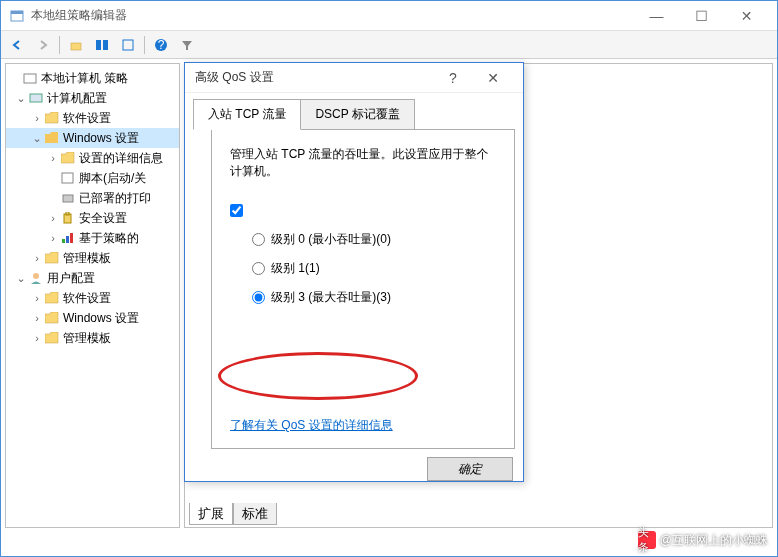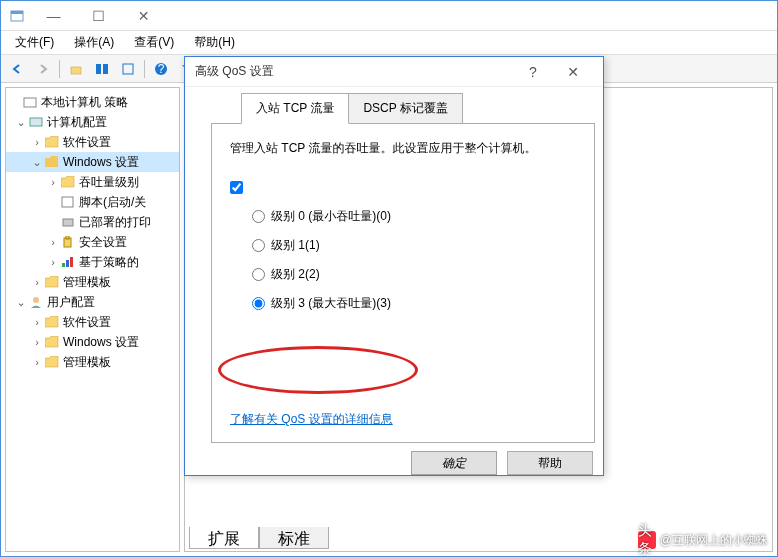--- a/index.html
+++ b/index.html
@@ -25,71 +25,66 @@
 .tree-item { display: flex; align-items: center; height: 20px; padding-left: 2px; white-space: nowrap; cursor: pointer; }
 .tree-item .exp { width: 14px; text-align: center; color: #666; font-size: 11px; }
 .tree-item .node-icon { width: 16px; height: 14px; margin-right: 3px; display: inline-flex; align-items: center; justify-content: center; }
 .tree-item .label { font-size: 12px; }
 .tree-item.selected { background: #cce8ff; }
 .folder-y { fill: #f9d775; stroke: #c89a3a; stroke-width: 0.5; }
 .folder-o { fill: #f5c65a; }
 
 .right-panel { flex: 1; border: 1px solid #bfbfbf; margin: 4px 4px 4px 2px; background: #fff; position: relative; }
 .tabstrip { position: absolute; bottom: 2px; left: 4px; display: flex; height: 22px; }
-.tabstrip .tab { padding: 2px 18px; border: 1px solid #acacac; border-top: none; background: #f0f0f0; font-size: 16px; cursor: pointer; }
+.tabstrip .tab { padding: 2px 8px; border: 1px solid #acacac; border-top: none; background: #f0f0f0; font-size: 13px; cursor: pointer; }
 .tabstrip .tab.active { background: #fff; }
 
 
-.dialog { position: absolute; left: 184px; top: 56px; width: 420px; height: 420px; background: #fff; border: 1px solid #3a7bd5; box-shadow: 2px 2px 8px rgba(0,0,0,0.2); z-index: 10; }
+.dialog { position: absolute; left: 184px; top: 62px; width: 340px; height: 420px; background: #fff; border: 1px solid #3a7bd5; box-shadow: 2px 2px 8px rgba(0,0,0,0.2); z-index: 10; }
 .dialog .dlg-titlebar { height: 30px; background: #fff; display: flex; align-items: center; padding: 0 10px; border-bottom: 1px solid #eee; }
 .dialog .dlg-titlebar .title { flex: 1; color: #333; }
 .dialog .dlg-titlebar .hbtn { width: 40px; text-align: center; color: #555; font-size: 14px; cursor: pointer; }
-.dialog .dlg-tabs { display: flex; padding: 6px 8px 0 8px; margin-left: 48px; }
+.dialog .dlg-tabs { display: flex; padding: 6px 8px 0 8px; }
 .dialog .dlg-tab { padding: 6px 14px; border: 1px solid #acacac; background: #f0f0f0; margin-right: -1px; cursor: pointer; font-size: 12px; }
 .dialog .dlg-tab.active { background: #fff; border-bottom: 1px solid #fff; position: relative; z-index: 1; }
 .dialog .dlg-body { border: 1px solid #acacac; margin: -1px 8px 8px 26px; padding: 16px 18px; height: 320px; background: #fff; position: relative; }
 .dialog .desc { font-size: 12px; margin-bottom: 24px; }
 .dialog .chk-row { display: flex; align-items: center; margin-bottom: 14px; }
 .dialog .chk-row input { margin-right: 6px; }
 .dialog .radio-row { display: flex; align-items: center; margin: 0 0 12px 22px; font-size: 12px; }
 .dialog .radio-row input { margin-right: 6px; }
 .dialog .link { color: #0066cc; text-decoration: underline; position: absolute; bottom: 14px; left: 18px; cursor: pointer; }
 .dialog .btn-row { display: flex; justify-content: flex-end; gap: 10px; padding: 0 10px 10px 0; }
 .dialog .btn { width: 86px; height: 24px; border: 1px solid #acacac; background: #e1e1e1; cursor: pointer; font-size: 12px; }
 .dialog .btn.default { border: 1px solid #a3a3a3; font-style: italic; }
 
 .red-oval { position: absolute; border: 3px solid #d92424; border-radius: 50%; width: 200px; height: 48px; pointer-events: none; }
 
 .watermark { position: absolute; right: 10px; bottom: 8px; color: #fff; font-size: 15px; font-weight: 500; text-shadow: 0 0 3px rgba(0,0,0,0.8); display: flex; align-items: center; gap: 4px; z-index: 50; }
-.watermark .logo { width: 18px; height: 18px; background: #ff3040; border-radius: 3px; display: inline-flex; align-items: center; justify-content: center; color: #fff; font-size: 14px; }
+.watermark .logo { width: 18px; height: 18px; background: #ff3040; border-radius: 3px; display: inline-flex; align-items: center; justify-content: center; color: #fff; font-size: 11px; }
 </style>
 </head>
 <body>
 
 <div class="main-window">
   <div class="titlebar">
     <span class="icon">
       <svg width="16" height="16">
           <rect x="2" y="3" width="12" height="10" fill="#fff" stroke="#6b9bd1"></rect>
           <rect x="2" y="3" width="12" height="3" fill="#6b9bd1"></rect>
         </svg>
     </span>
+    <span class="title">本地组策略编辑器</span>
     <div class="win-btns">
       <div class="win-btn">—</div>
       <div class="win-btn">☐</div>
       <div class="win-btn">✕</div>
     </div>
   </div>
 
-  <div class="menubar">
-    <div class="menu-item">文件(F)</div>
-    <div class="menu-item">操作(A)</div>
-    <div class="menu-item">查看(V)</div>
-    <div class="menu-item">帮助(H)</div>
-  </div>
 
   <div class="toolbar">
     <div class="tb-btn">
         <svg width="14" height="14">
           <path d="M9 3 L4 7 L9 11" fill="none" stroke="#1976d2" stroke-width="2"></path>
         </svg>
       </div>
     <div class="tb-btn">
         <svg width="14" height="14">
           <path d="M5 3 L10 7 L5 11" fill="none" stroke="#b0b0b0" stroke-width="2"></path>
@@ -164,21 +159,21 @@
           </span>
           <span class="label">Windows 设置</span>
         </div>
       <div class="tree-item" style="padding-left:40px">
           <span class="exp">›</span>
           <span class="node-icon">
             <svg width="14" height="12">
               <path d="M0 2 L5 2 L6 0 L13 0 L13 11 L0 11 Z" class="folder-y"></path>
             </svg>
           </span>
-          <span class="label">吞吐量级别</span>
+          <span class="label">设置的详细信息</span>
         </div>
       <div class="tree-item" style="padding-left:40px">
           <span class="exp"></span>
           <span class="node-icon">
             <svg width="14" height="12">
               <rect x="1" y="1" width="11" height="10" fill="#fff" stroke="#888"></rect>
             </svg>
           </span>
           <span class="label">脚本(启动/关</span>
         </div>
@@ -286,32 +281,27 @@
     </label>
     <label class="radio-row">
         <input type="radio" name="lvl" style="">
         <span>级别 0 (最小吞吐量)(0)</span>
       </label>
     <label class="radio-row">
         <input type="radio" name="lvl" style="">
         <span>级别 1(1)</span>
       </label>
     <label class="radio-row">
-        <input type="radio" name="lvl" style="">
-        <span>级别 2(2)</span>
-      </label>
-    <label class="radio-row">
         <input type="radio" name="lvl" checked="" style="">
         <span>级别 3 (最大吞吐量)(3)</span>
       </label>
     <div class="red-oval" style="left:6px; top:222px;"></div>
     <a class="link">了解有关 QoS 设置的详细信息</a>
   </div>
   <div class="btn-row">
     <button class="btn default">确定</button>
-    <button class="btn">帮助</button>
   </div>
 </div>
 
 <div class="watermark">
   <span class="logo">头条</span>
   <span>@互联网上的小蜘蛛</span>
 </div>
 
 </body></html>

